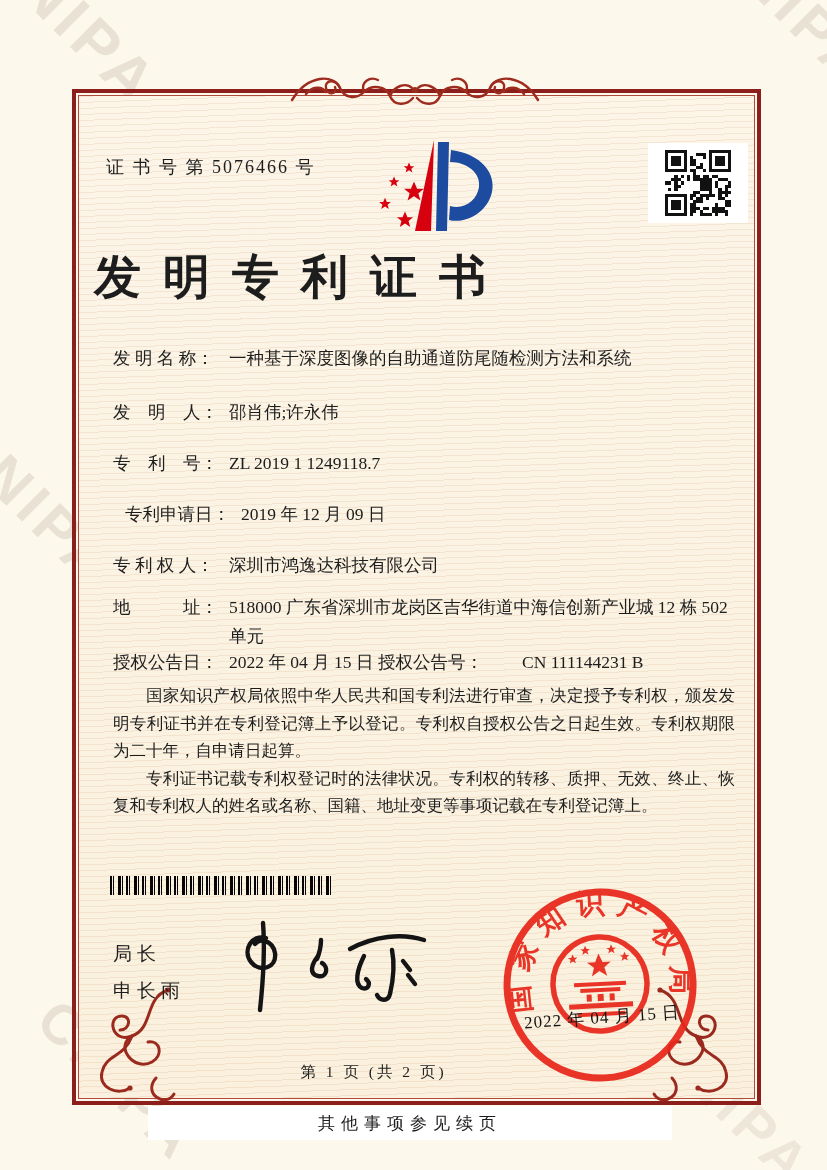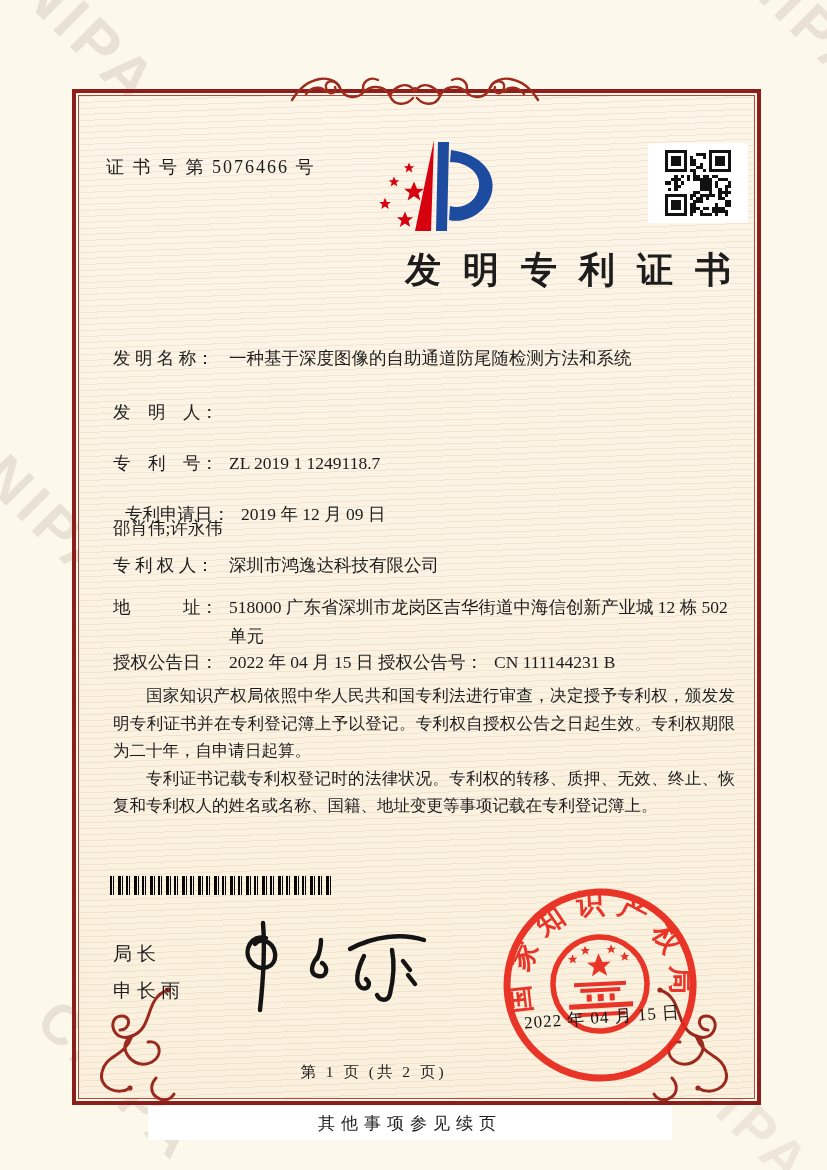--- a/index.html
+++ b/index.html
@@ -28,29 +28,29 @@
   .ornament{position:absolute;z-index:4;}
   .orn-top{left:286px;top:60px;}
   .orn-bl{left:48px;top:986px;}
   .orn-br{left:648px;top:986px;transform:scaleX(-1);}
 
   
   .abs{position:absolute;z-index:5;}
   .cert-no{left:106px;top:155px;font-size:18px;letter-spacing:2px;}
   .logo{left:352px;top:130px;}
   .qr-pad{left:648px;top:143px;width:100px;height:80px;background:#fff;display:flex;align-items:center;justify-content:center;}
-  .title{left:72px;top:246px;width:681px;text-align:right;font-size:36px;font-weight:bold;
+  .title{left:72px;top:246px;width:681px;text-align:left;font-size:47px;font-weight:bold;
          letter-spacing:22px;text-indent:22px;font-family:"Liberation Serif",serif;}
   .field-row{left:113px;width:620px;display:flex;font-size:17.5px;line-height:29px;}
   .field-label{white-space:pre;flex:0 0 116px;}
   .field-value{flex:1;}
-  .row-0{top:344px;align-items:flex-end;} .row-1{top:398px;flex-direction:column;} .row-2{top:449px;} .row-3{top:500px;margin-left:12px;} .row-4{top:551px;}
+  .row-0{top:344px;align-items:flex-end;} .row-1{top:398px;} .row-2{top:449px;} .row-3{top:500px;margin-left:12px;} .row-4{top:551px;}
   .row-5{top:593px;} .row-5 .field-value{max-width:505px;}
   .row-6{top:648px;}
-  .pair2{position:absolute;left:265px;top:0;display:flex;white-space:pre;}
+  .pair2{position:absolute;left:265px;top:0;display:flex;white-space:pre;gap:28px;}
   .paragraphs{left:113px;top:682px;width:622px;font-size:16.5px;line-height:27.5px;text-align:justify;}
   .paragraphs p{margin:0;text-indent:2em;}
   .barcode{left:110px;top:876px;width:224px;height:19px;
     background:
       repeating-linear-gradient(90deg,#050505 0 2px,transparent 2px 3px,#050505 3px 4px,transparent 4px 8px,
         #050505 8px 11px,transparent 11px 12px,#050505 12px 13px,transparent 13px 16px);}
   .director-title{left:113px;top:941px;font-size:19px;letter-spacing:5px;}
   .director-name{left:113px;top:978px;font-size:19px;letter-spacing:5px;}
   .signature{left:222px;top:918px;}
   .seal{left:500px;top:882px;transform:rotate(-3deg);z-index:6;}

